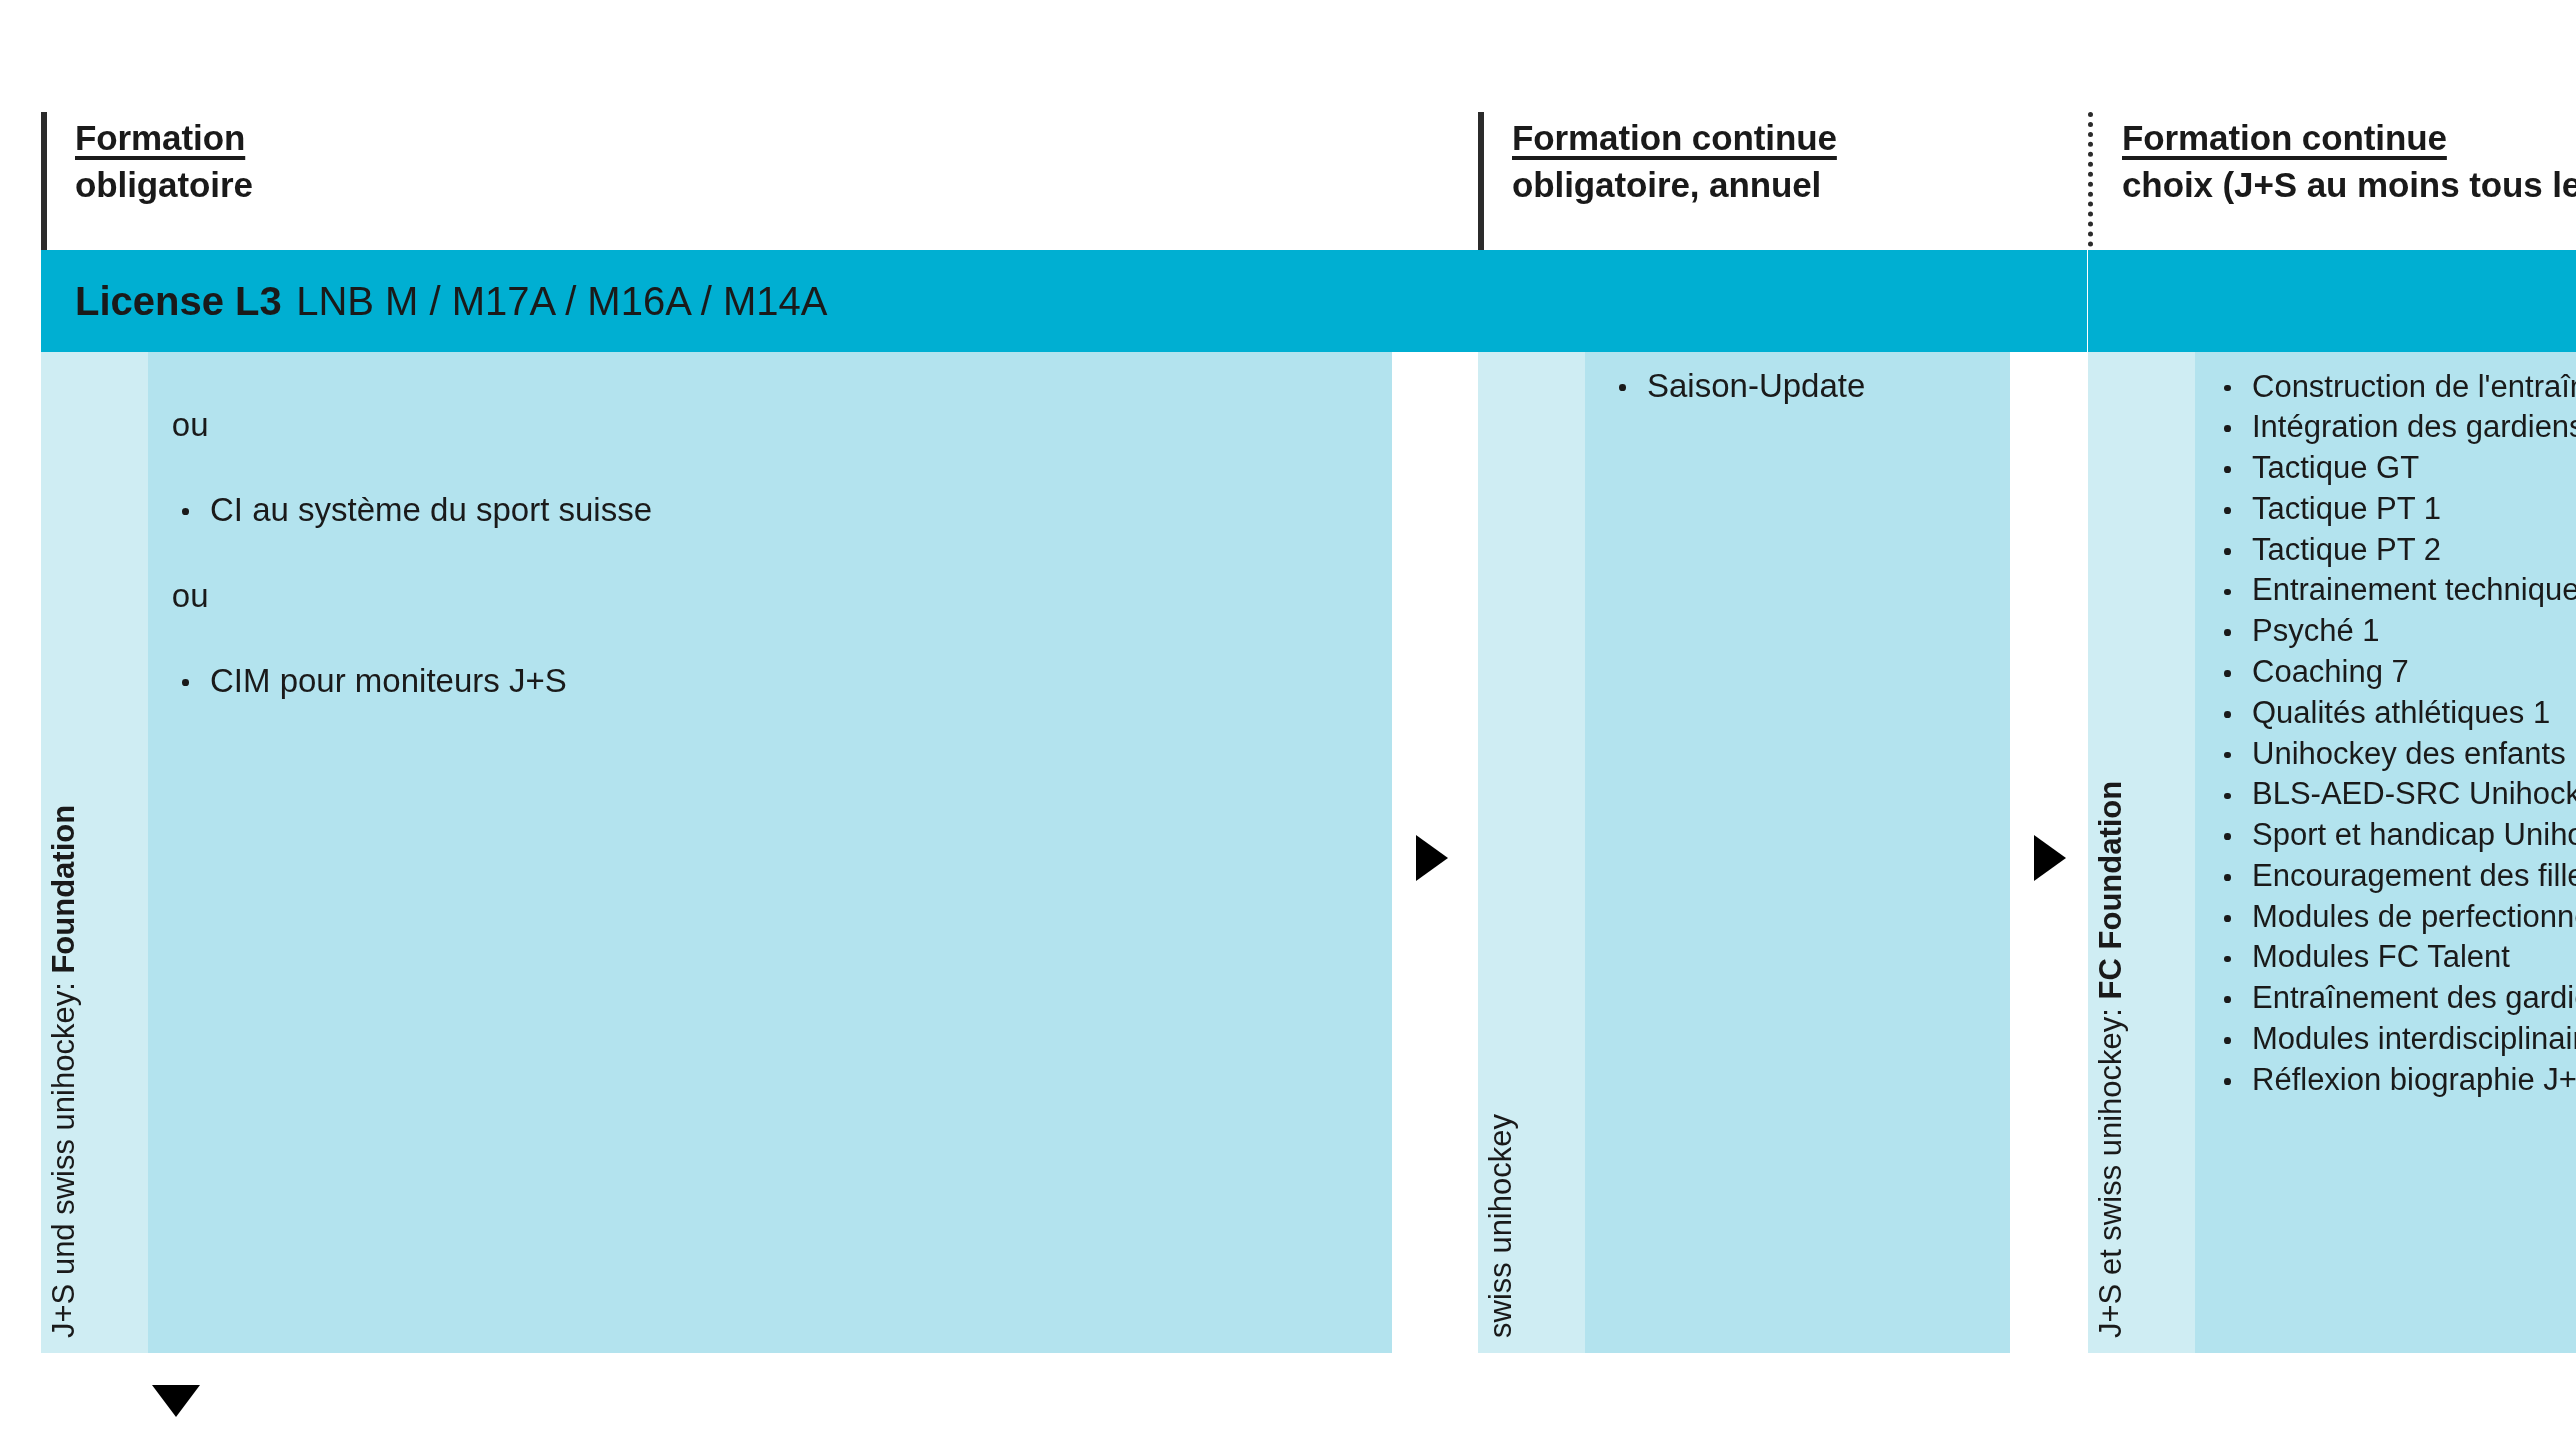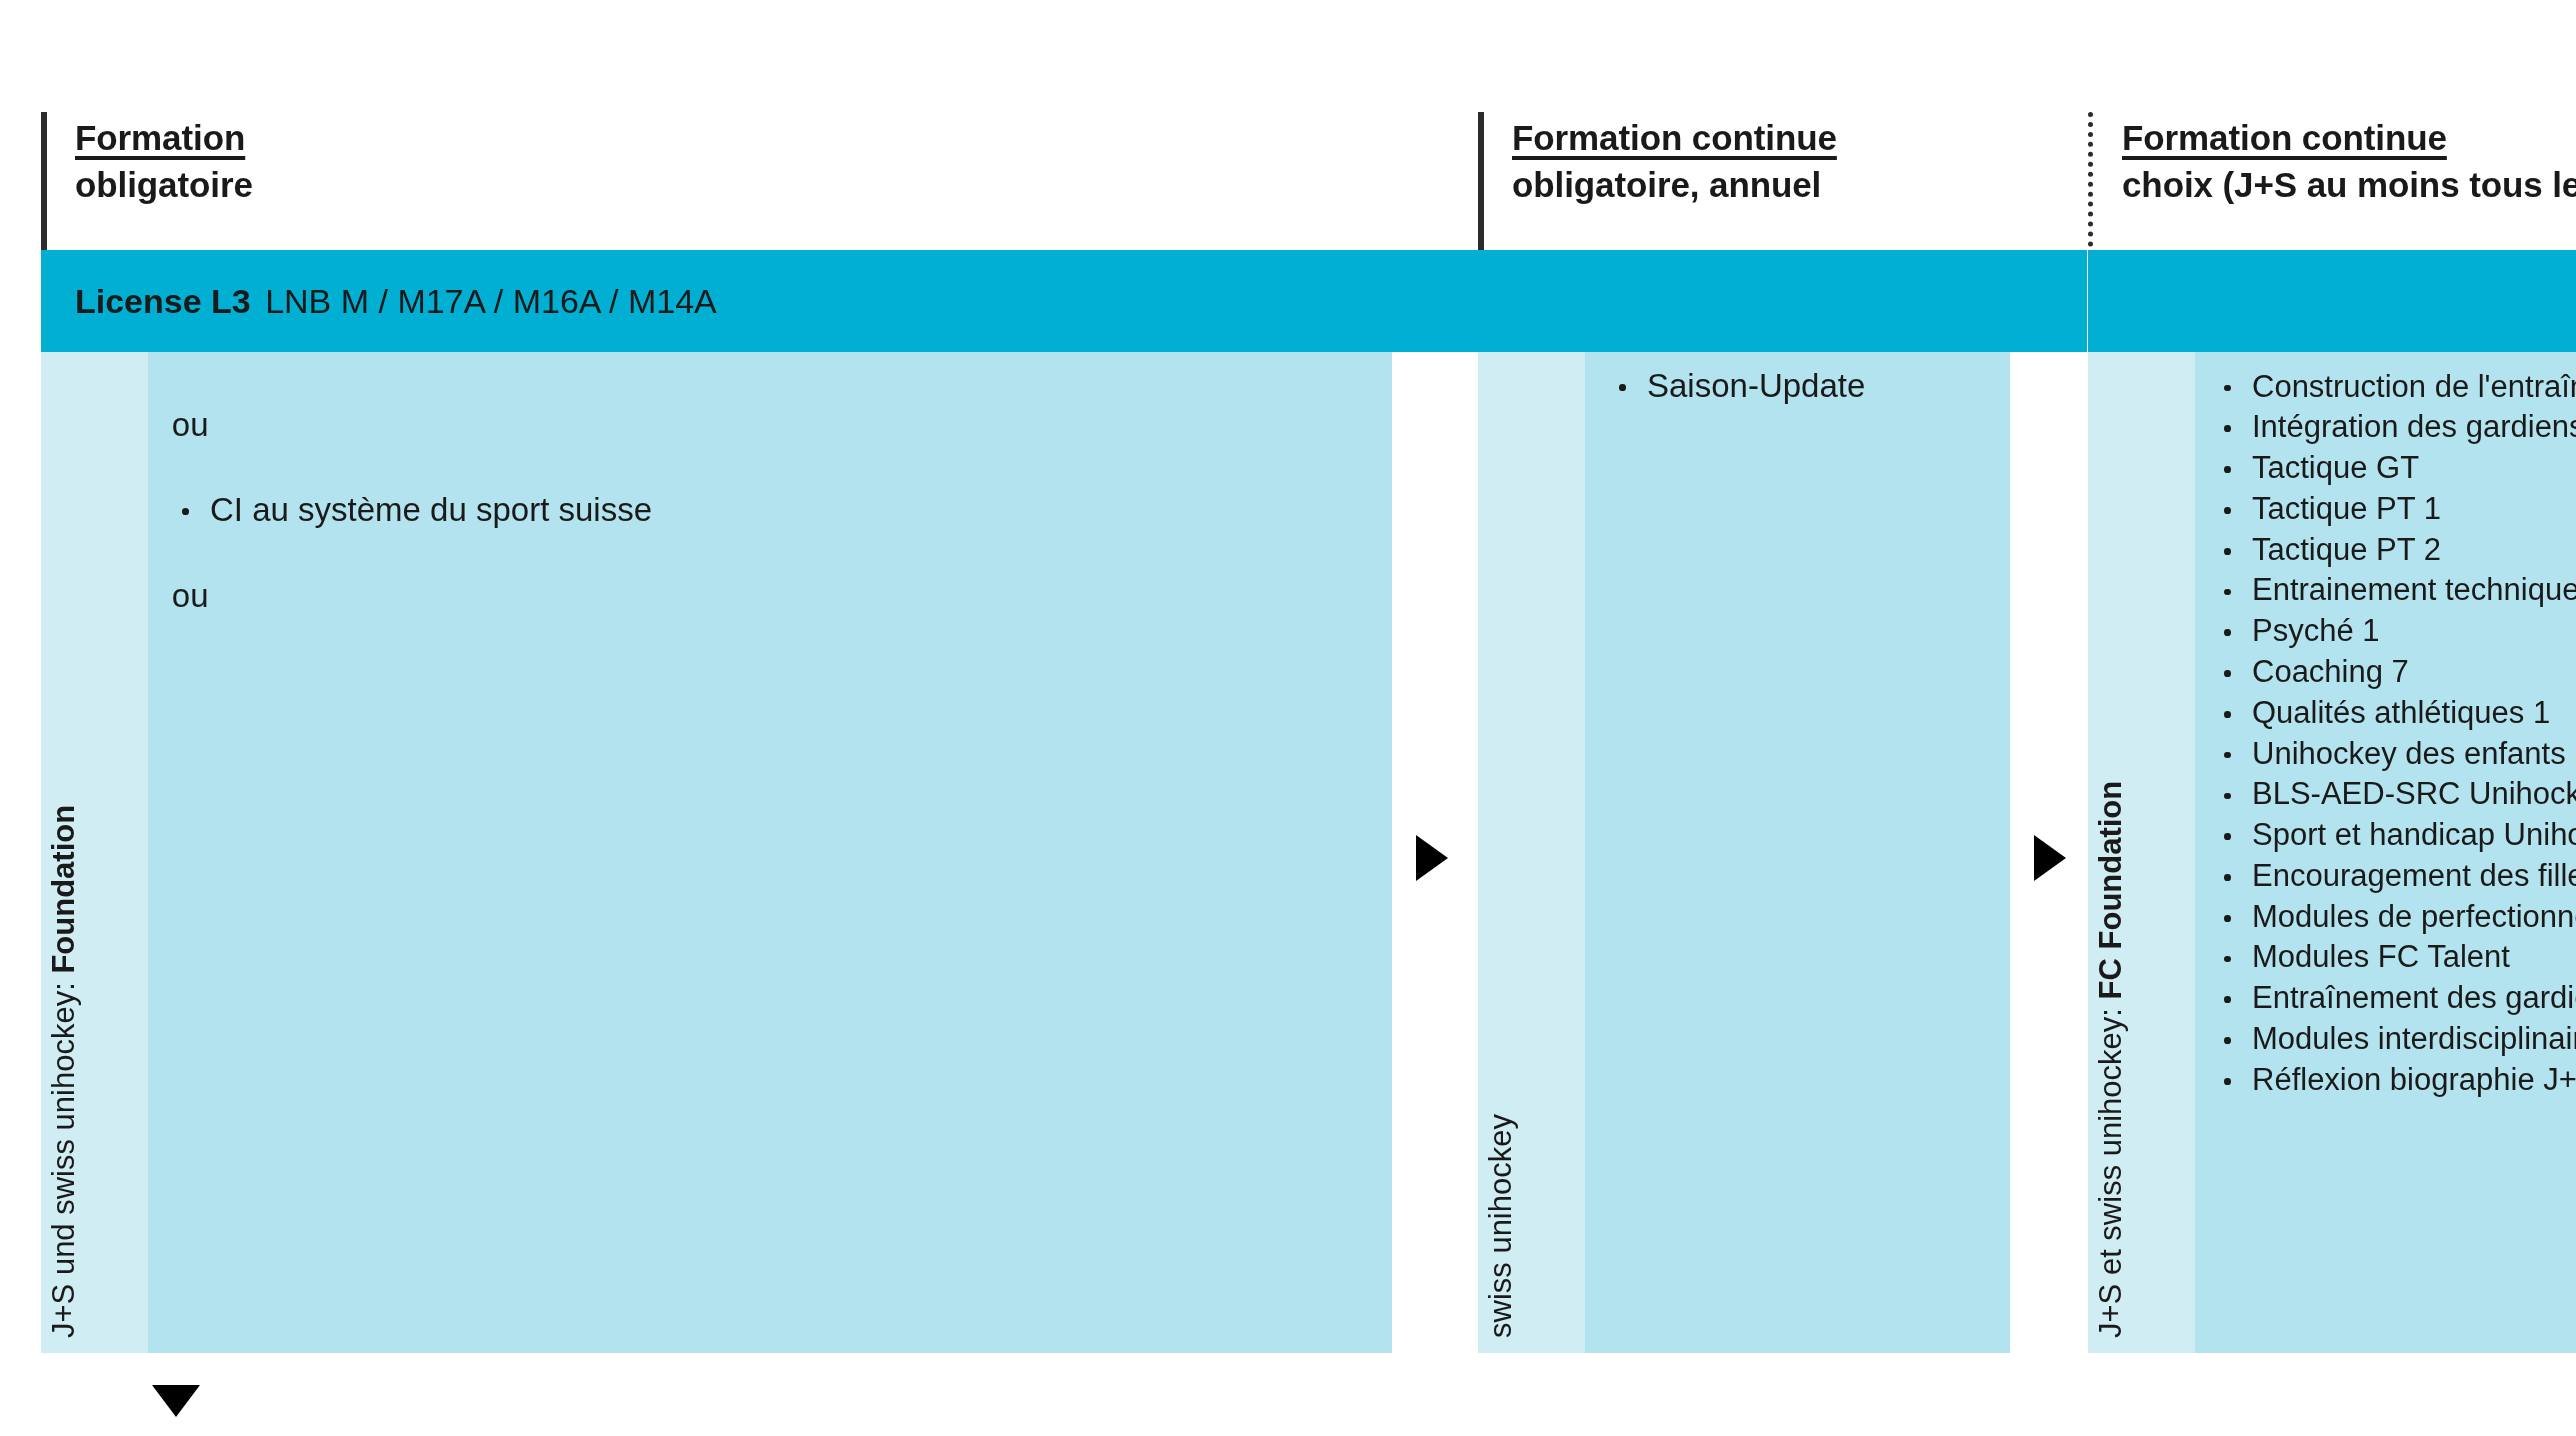--- a/index.html
+++ b/index.html
@@ -66,21 +66,21 @@
   #band-1b{ left: 1392px; width: 86px; }
   #band-2 { left: 1478px; width: 532px; }
   #band-2b{ left: 2009px; width: 78px; }
   #band-3 { left: 2088px; width: 868px; }
   .band-label {
     position: absolute;
     left: 34px;
     top: 50%;
     transform: translateY(-50%);
     white-space: nowrap;
-    font-size: 34px;
+    font-size: 40px;
   }
   .band-label .strong { font-weight: bold; }
   .band-label .light  { font-weight: normal; margin-left: 14.4px; }
 
   
   .body-block {
     position: absolute;
     top: 352px;
     height: 1001px;
     display: flex;
@@ -196,20 +196,21 @@
 
 <div class="body-block" id="body-1">
   <div class="spine">
     <div class="spine-label"><span>J+S und swiss unihockey: </span><span class="strong">Foundation</span></div>
   </div>
   <div class="pane">
     <ul class="items">
       <li class="plain"><span>ou</span></li>
       <li class="bullet"><span>CI au système du sport suisse</span></li>
       <li class="plain"><span>ou</span></li>
+      <li class="bullet"><span>CIM pour moniteurs J+S</span></li>
     </ul>
   </div>
 </div>
 
 <div class="arrow-right" id="arrow-1"></div>
 
 <div class="rule" id="rule-2"></div>
 
 <div class="hdr" style="left:1478px;">
   <span class="line line1">Formation continue</span>

